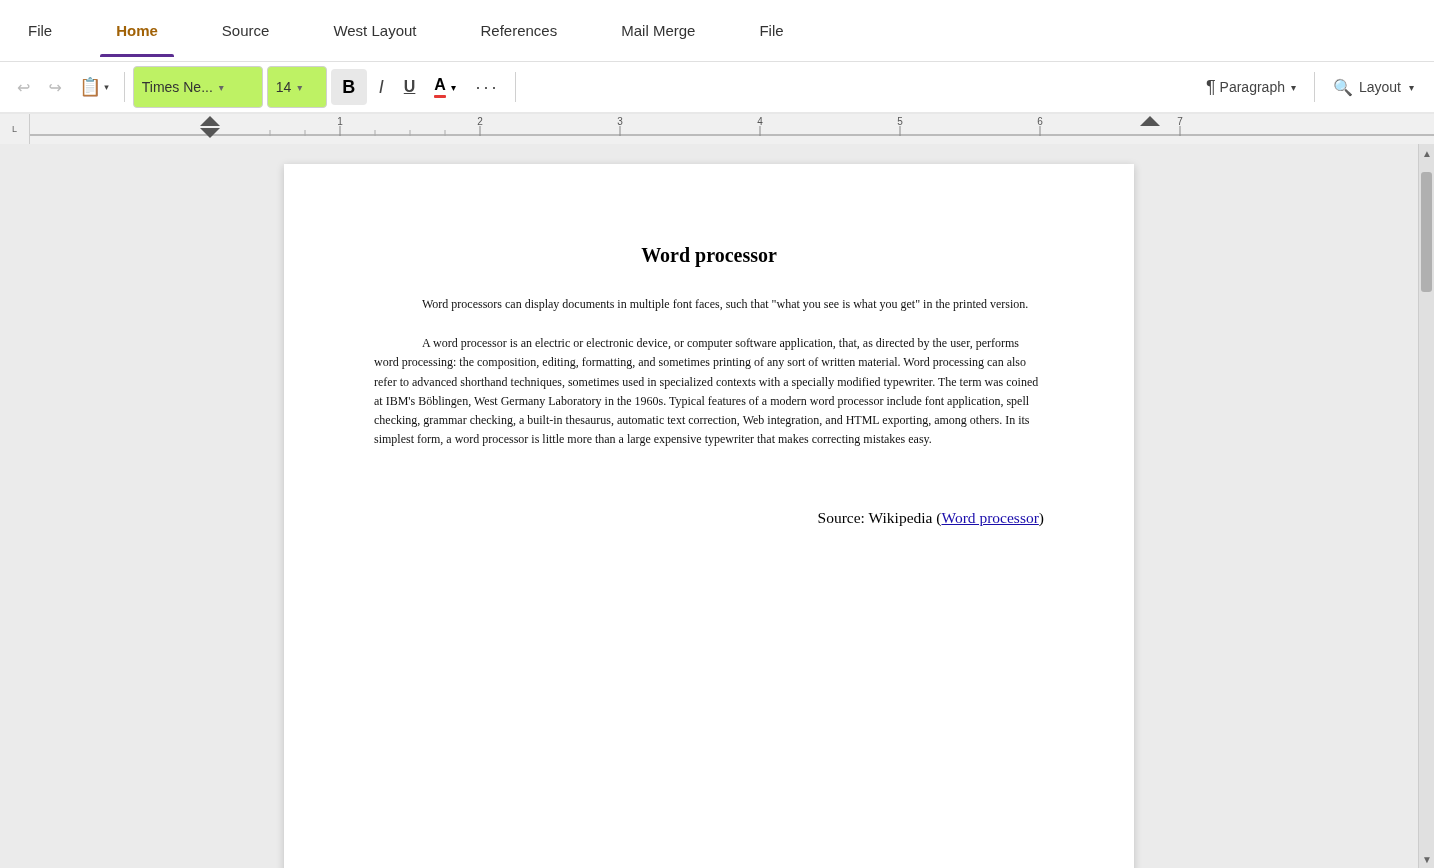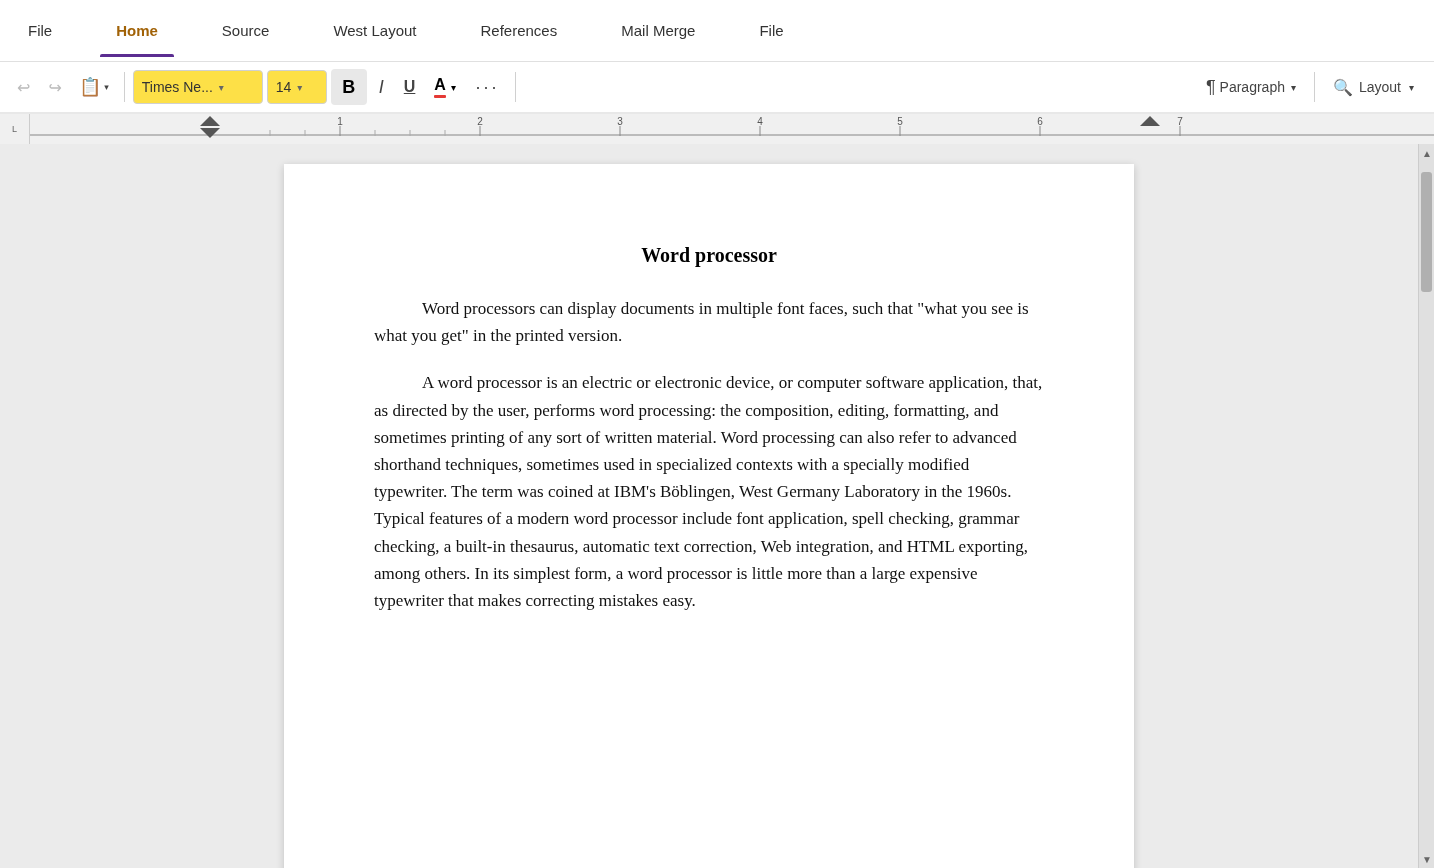--- a/index.html
+++ b/index.html
@@ -67,22 +67,22 @@
       width: 1px;
       height: 30px;
       background: #d0d0d0;
       margin: 0 4px;
     }
     .toolbar-dropdown {
       display: flex;
       align-items: center;
       border: 1px solid #d0d0d0;
       border-radius: 4px;
-      padding: 12px 8px;
-      background: #fde047;
+      padding: 20px 8px;
+      background: #bef264;
       cursor: pointer;
       font-size: 14px;
       color: #333;
       height: 34px;
     }
     .font-name { width: 130px; }
     .font-size { width: 60px; }
     .dropdown-arrow { margin-left: 6px; font-size: 10px; color: #666; }
 
     .bold-btn {
@@ -281,21 +281,21 @@
     .doc-title {
       text-align: center;
       font-family: 'Times New Roman', Times, serif;
       font-size: 20px;
       font-weight: bold;
       margin-bottom: 28px;
     }
 
     .doc-para {
       font-family: 'Times New Roman', Times, serif;
-      font-size: 17px;
+      font-size: 12px;
       line-height: 1.6;
       text-align: left;
       text-indent: 48px;
       margin-bottom: 20px;
       color: #111;
     }
 
     .doc-source {
       font-family: 'Times New Roman', Times, serif;
       font-size: 15.5px;
@@ -398,20 +398,23 @@
     </svg>
   </div>
 </div>
 
 <div class="content-area">
   <div class="document-area">
     <div class="page">
       <div class="doc-title">Word processor</div>
       <p class="doc-para">Word processors can display documents in multiple font faces, such that "what you see is what you get" in the printed version.</p>
       <p class="doc-para">A word processor is an electric or electronic device, or computer software application, that, as directed by the user, performs word processing: the composition, editing, formatting, and sometimes printing of any sort of written material. Word processing can also refer to advanced shorthand techniques, sometimes used in specialized contexts with a specially modified typewriter. The term was coined at IBM's Böblingen, West Germany Laboratory in the 1960s. Typical features of a modern word processor include font application, spell checking, grammar checking, a built-in thesaurus, automatic text correction, Web integration, and HTML exporting, among others. In its simplest form, a word processor is little more than a large expensive typewriter that makes correcting mistakes easy.</p>
+      <div class="doc-source">
+        <span>Source: Wikipedia (</span><a href="#">Word processor</a><span>)</span>
+      </div>
     </div>
   </div>
   <div class="scrollbar-right">
     <div class="scroll-arrow">▲</div>
     <div class="scroll-track">
       <div class="scroll-thumb"></div>
     </div>
     <div class="scroll-arrow">▼</div>
   </div>
 </div>

